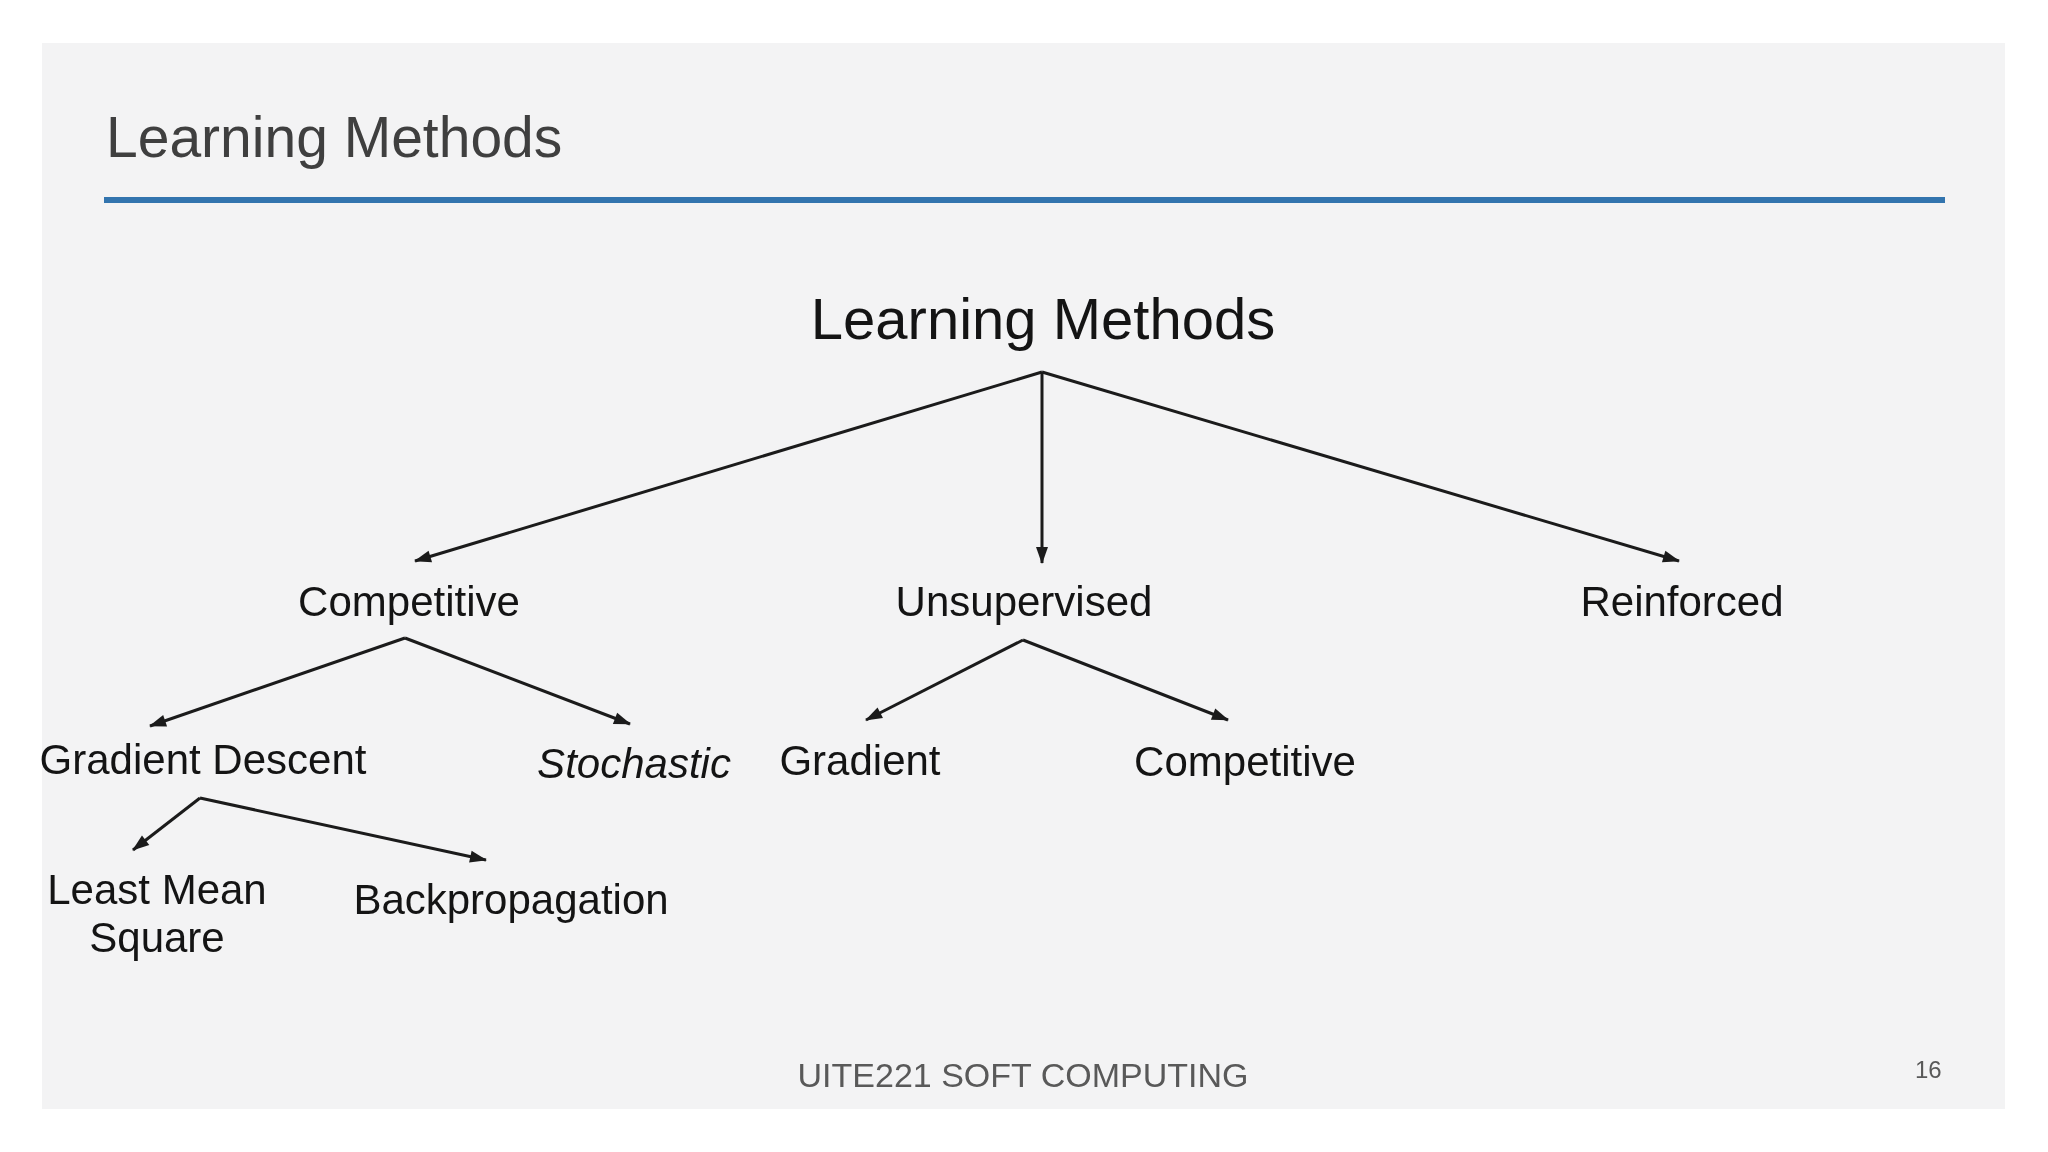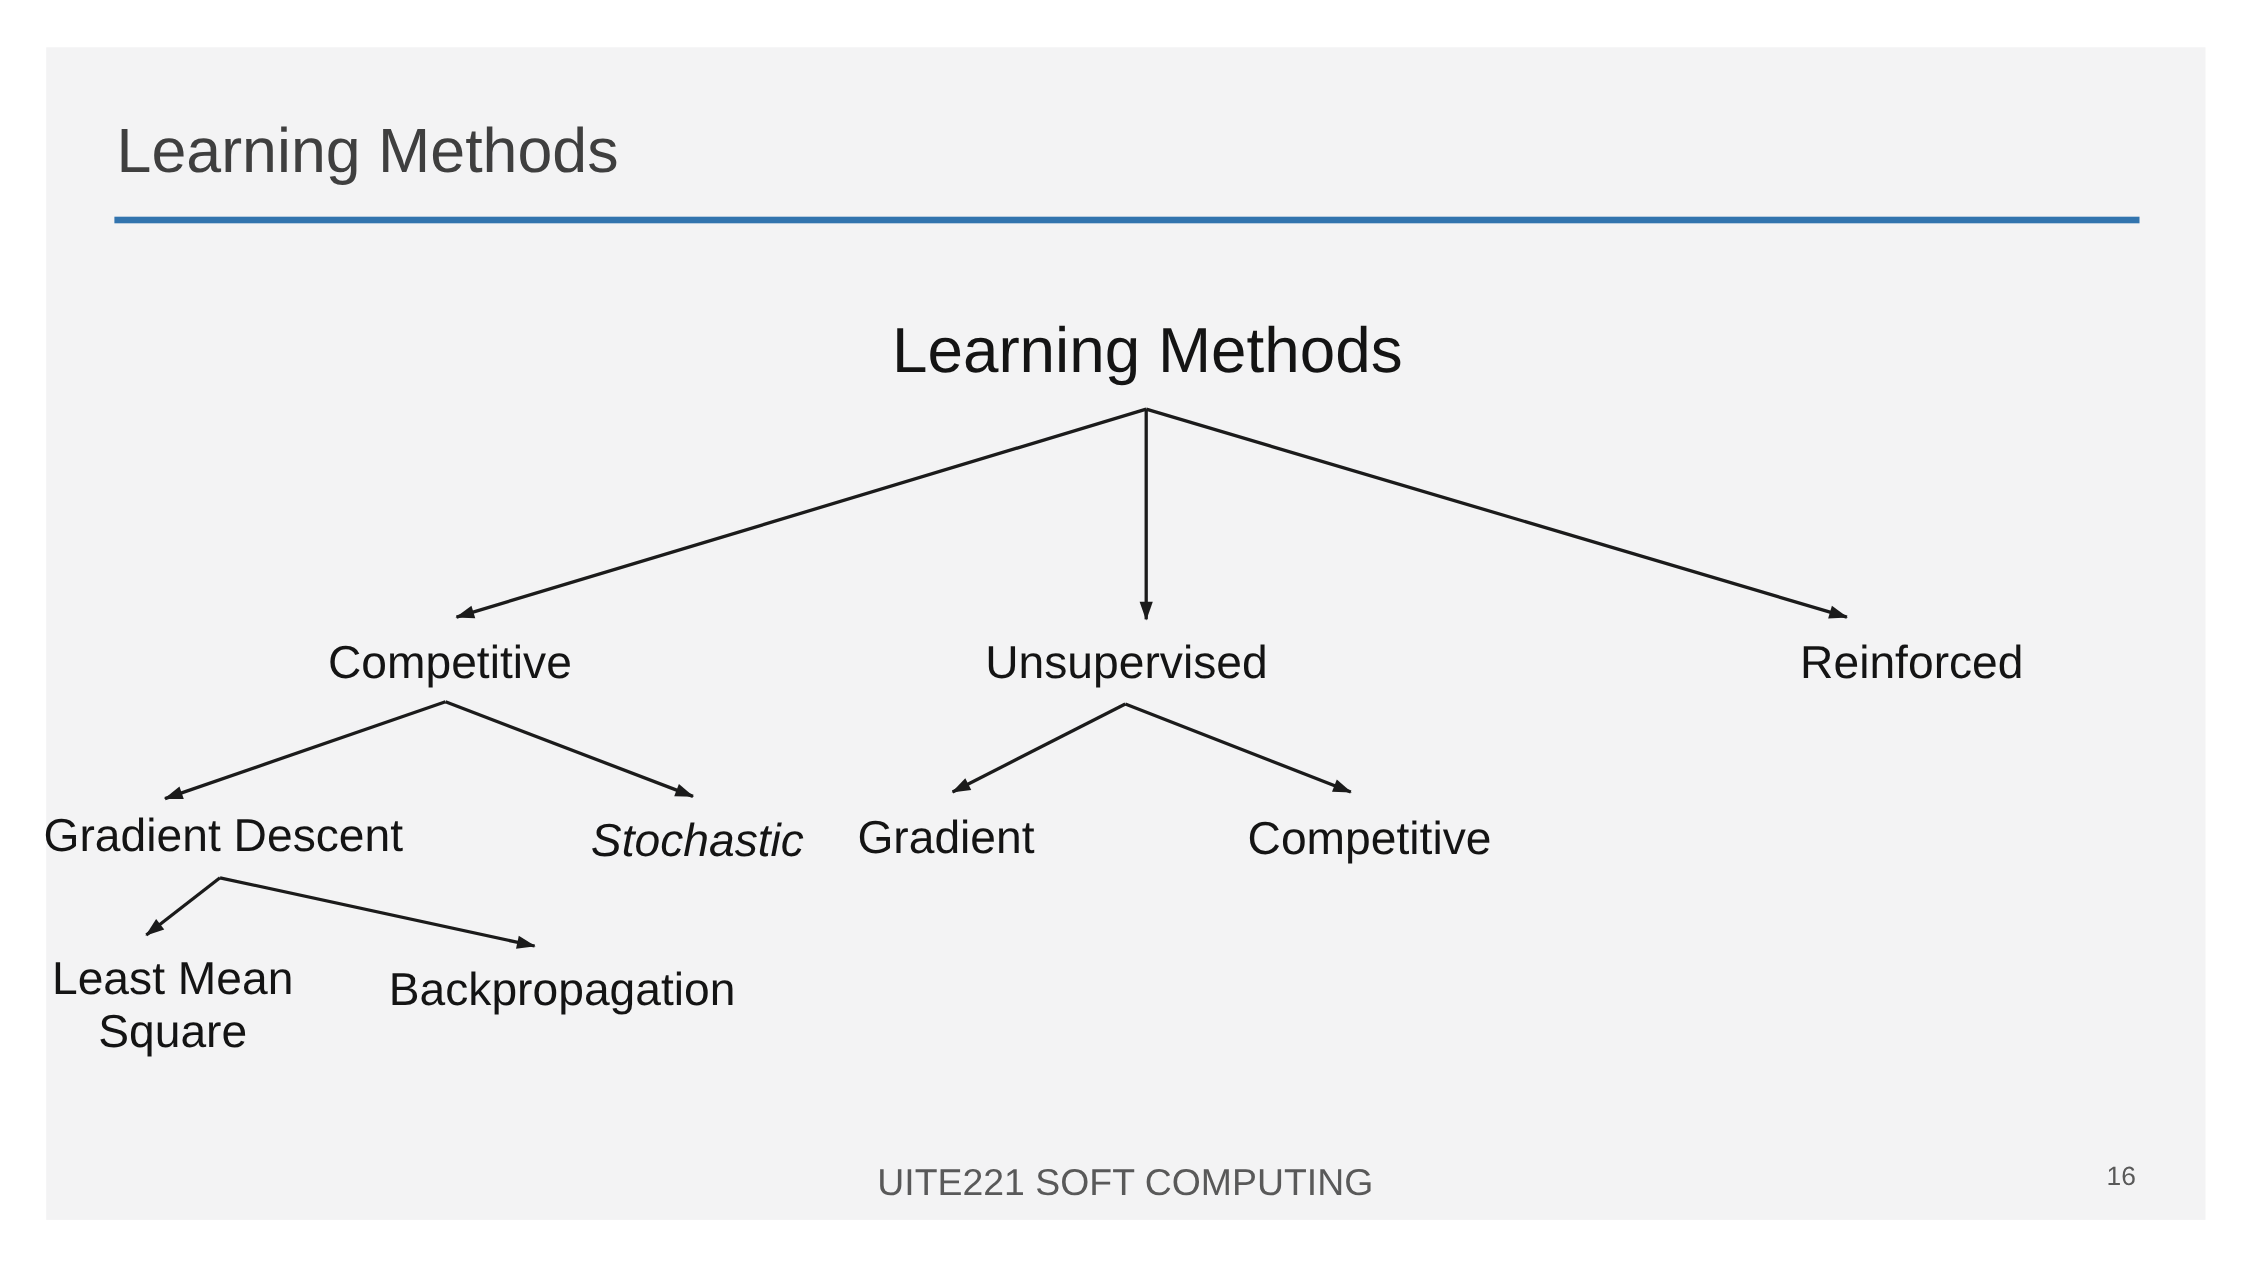--- a/index.html
+++ b/index.html
@@ -97,21 +97,21 @@
       <path d="M200,798 L486,860" marker-end="url(#arrow)"></path>
     </g>
   </svg>
 
   <div class="node node-root" style="left:1043px; top:285px;">Learning Methods</div>
 
   <div class="node node-l2" style="left:409px; top:578px;">Competitive</div>
 
   <div class="node node-l2" style="left:1024px; top:578px;">Unsupervised</div>
 
-  <div class="node node-l2" style="left:1738px; top:578px;">Reinforced</div>
+  <div class="node node-l2" style="left:1682px; top:578px;">Reinforced</div>
 
   <div class="node node-l3" style="left:203px; top:736px;">Gradient Descent</div>
 
   <div class="node node-l3" style="left:634px; top:740px;font-style:italic;">Stochastic</div>
 
   <div class="node node-l3" style="left:860px; top:737px;">Gradient</div>
 
   <div class="node node-l4 node-wrap" style="left:157px; top:866px; width:240px;">Least Mean Square</div>
 
   <div class="node node-l3" style="left:1245px; top:738px;">Competitive</div>

